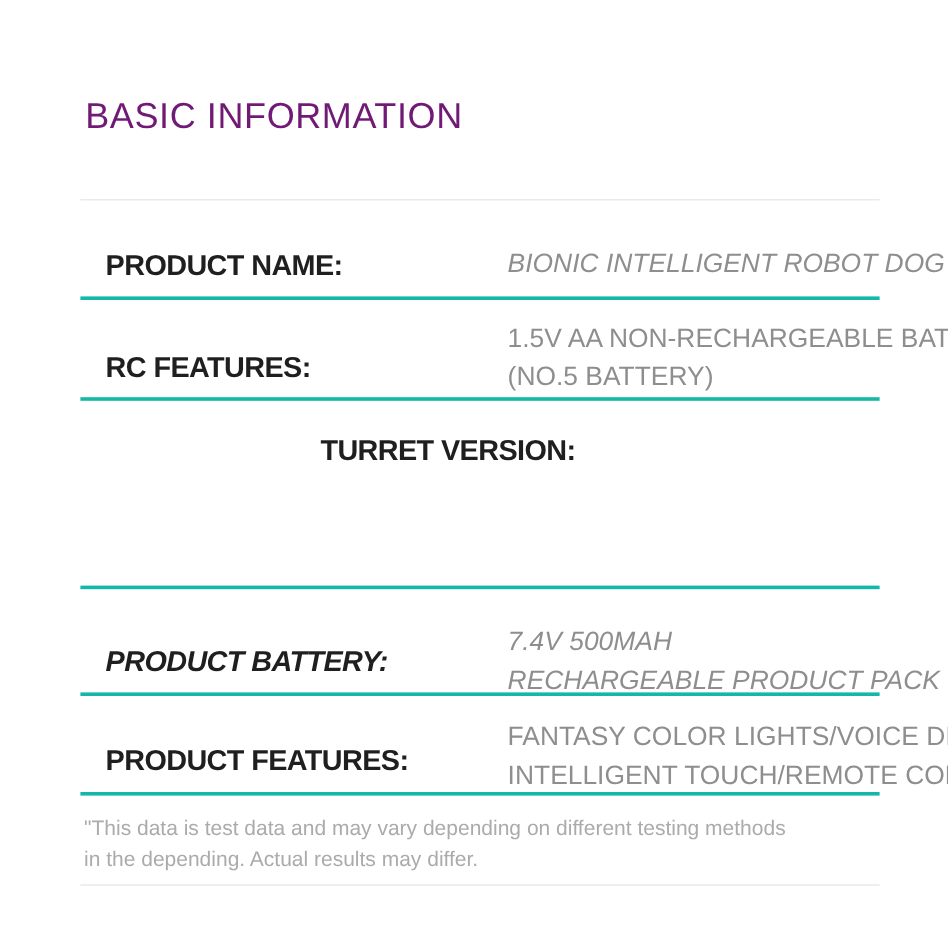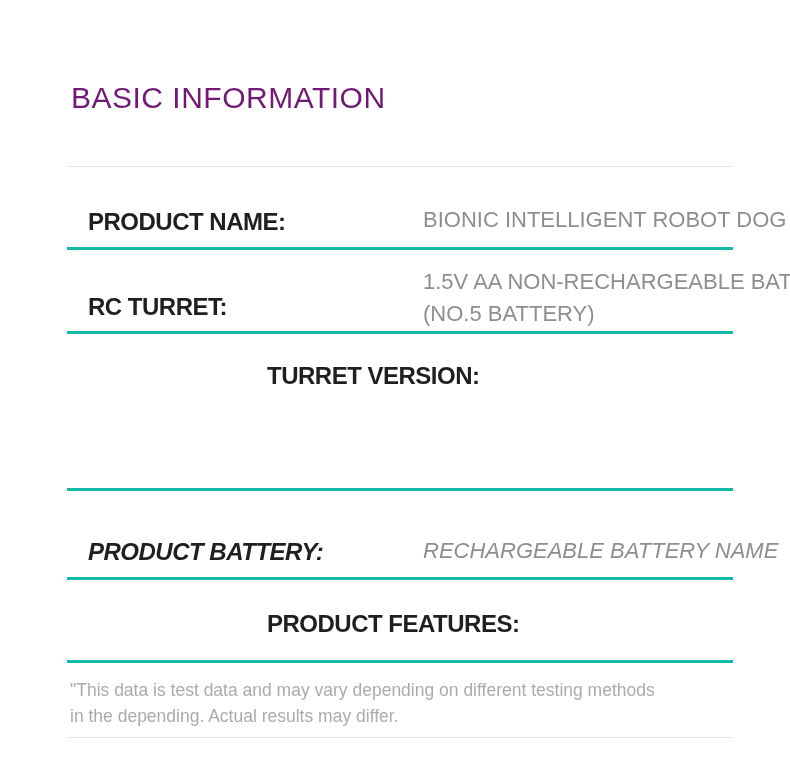--- a/index.html
+++ b/index.html
@@ -38,21 +38,21 @@
     display: flex;
     align-items: center;
     border-bottom: 3px solid #14b8a6;
     box-sizing: border-box;
     gap: 48px;
   }
   .row-1 { height: 83px; }
   .row-2 { height: 84px; }
   .row-3 { height: 157px; flex-direction: column; }
   .row-4 { height: 89px; font-style: italic; }
-  .row-5 { height: 83px; flex-direction: column; }
+  .row-5 { height: 83px; }
   .spec-label {
     width: 287px;
     flex: 0 0 287px;
     padding-left: 21px;
     font-size: 24px;
     line-height: 30px;
     font-weight: 600;
     letter-spacing: -0.5px;
     color: #1f1f1f;
     white-space: nowrap;
@@ -64,21 +64,21 @@
   .row-5 .spec-label { padding-top: 29px; }
   .spec-value {
     flex: 1 1 auto;
     font-size: 22px;
     line-height: 32px;
     font-weight: 400;
     color: #8e8e8e;
     white-space: nowrap;
     overflow: visible;
   }
-  .row-1 .spec-value { padding-top: 26px; line-height: 30px; }
+  .row-1 .spec-value { padding-top: 26px; line-height: 30px; font-style: italic; }
   .row-2 .spec-value { padding-top: 15px; }
   .row-4 .spec-value { padding-top: 33px; }
   .row-5 .spec-value { padding-top: 19px; }
   .dims { padding-top: 33px; }
   .dim-line {
     line-height: 34px;
     color: #7f7f7f;
     font-size: 21px;
     white-space: nowrap;
   }
@@ -117,35 +117,36 @@
   <div class="spec-table">
 
     <div class="spec-row row-1">
       <div class="spec-label">PRODUCT NAME:</div>
       <div class="spec-value">
         <div class="value-line">BIONIC INTELLIGENT ROBOT DOG</div>
       </div>
     </div>
 
     <div class="spec-row row-2">
-      <div class="spec-label">RC TURRET:</div>
+      <div class="spec-label">RC FEATURES:</div>
       <div class="spec-value">
         <div class="value-line">1.5V AA NON-RECHARGEABLE BATTERY</div>
         <div class="value-line">(NO.5 BATTERY)</div>
       </div>
     </div>
 
     <div class="spec-row row-3">
       <div class="spec-label">TURRET VERSION:</div>
     </div>
 
     <div class="spec-row row-4">
       <div class="spec-label">PRODUCT BATTERY:</div>
       <div class="spec-value">
-        <div class="value-line">RECHARGEABLE BATTERY NAME</div>
+        <div class="value-line">7.4V 500MAH</div>
+        <div class="value-line">RECHARGEABLE PRODUCT PACK</div>
       </div>
     </div>
 
     <div class="spec-row row-5">
       <div class="spec-label">PRODUCT FEATURES:</div>
       <div class="spec-value">
         <div class="value-line">FANTASY COLOR LIGHTS/VOICE DIALOGUE/</div>
         <div class="value-line">INTELLIGENT TOUCH/REMOTE CONTROL</div>
       </div>
     </div>

